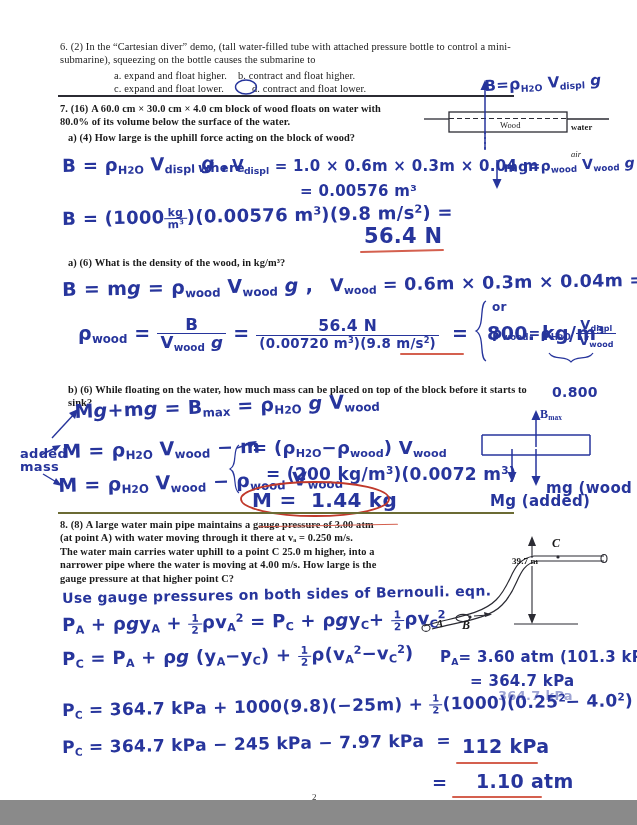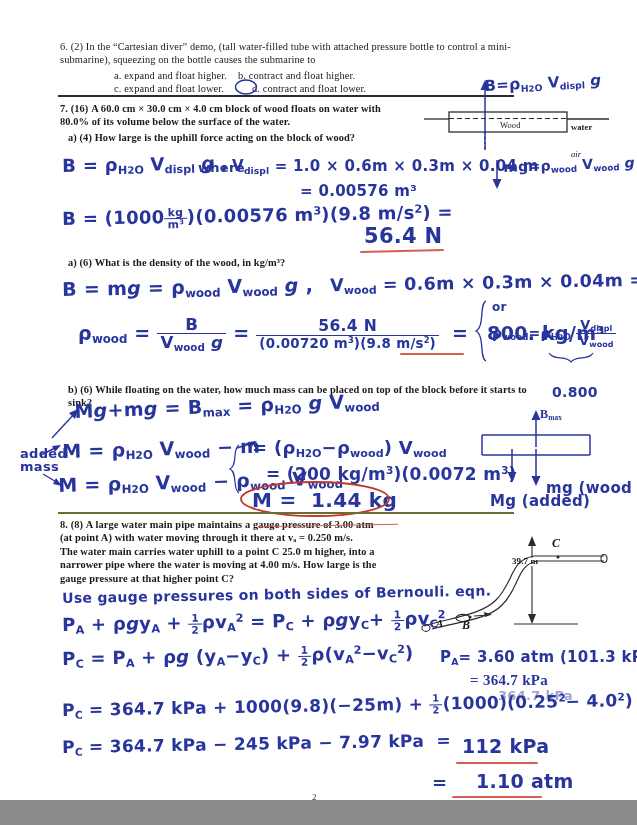--- a/index.html
+++ b/index.html
@@ -312,21 +312,21 @@
   </div>
 
   <div class="abs hand" style="left:62px;top:648px;font-size:18px;transform:rotate(-1deg);white-space:nowrap;">
     P<span class="sub">C</span> = P<span class="sub">A</span> + <span>ρ</span><span class="it">g</span> (y<span class="sub">A</span>−y<span class="sub">C</span>) +
     <span class="frac" style="font-size:.58em;"><span class="num">1</span><span class="den">2</span></span><span>ρ</span>(v<span class="sub">A</span><span class="sup">2</span>−v<span class="sub">C</span><span class="sup">2</span>)
   </div>
 
   <div class="abs hand" style="left:440px;top:648px;font-size:15px;white-space:nowrap;">
     P<span class="sub">A</span>= 3.60 atm (101.3 kPa/atm)
   </div>
-  <div class="abs hand" style="left:470px;top:672px;font-size:15px;white-space:nowrap;font-family:Liberation Serif, serif;">= 364.7 kPa</div>
+  <div class="abs hand" style="left:470px;top:672px;font-size:15px;white-space:nowrap;">= 364.7 kPa</div>
 
   <div class="abs hand" style="left:498px;top:688px;font-size:13px;opacity:.45;white-space:nowrap;">364.7 kPa</div>
 
   <div class="abs hand" style="left:62px;top:700px;font-size:17px;transform:rotate(-1deg);white-space:nowrap;">
     P<span class="sub">C</span> = 364.7 kPa + 1000(9.8)(−25m) +
     <span class="frac" style="font-size:.58em;"><span class="num">1</span><span class="den">2</span></span>(1000)(0.25<span class="sup">2</span>− 4.0<span class="sup">2</span>)
   </div>
 
   <div class="abs hand" style="left:62px;top:737px;font-size:17px;transform:rotate(-1deg);white-space:nowrap;">
     P<span class="sub">C</span> = 364.7 kPa − 245 kPa − 7.97 kPa &nbsp;=

